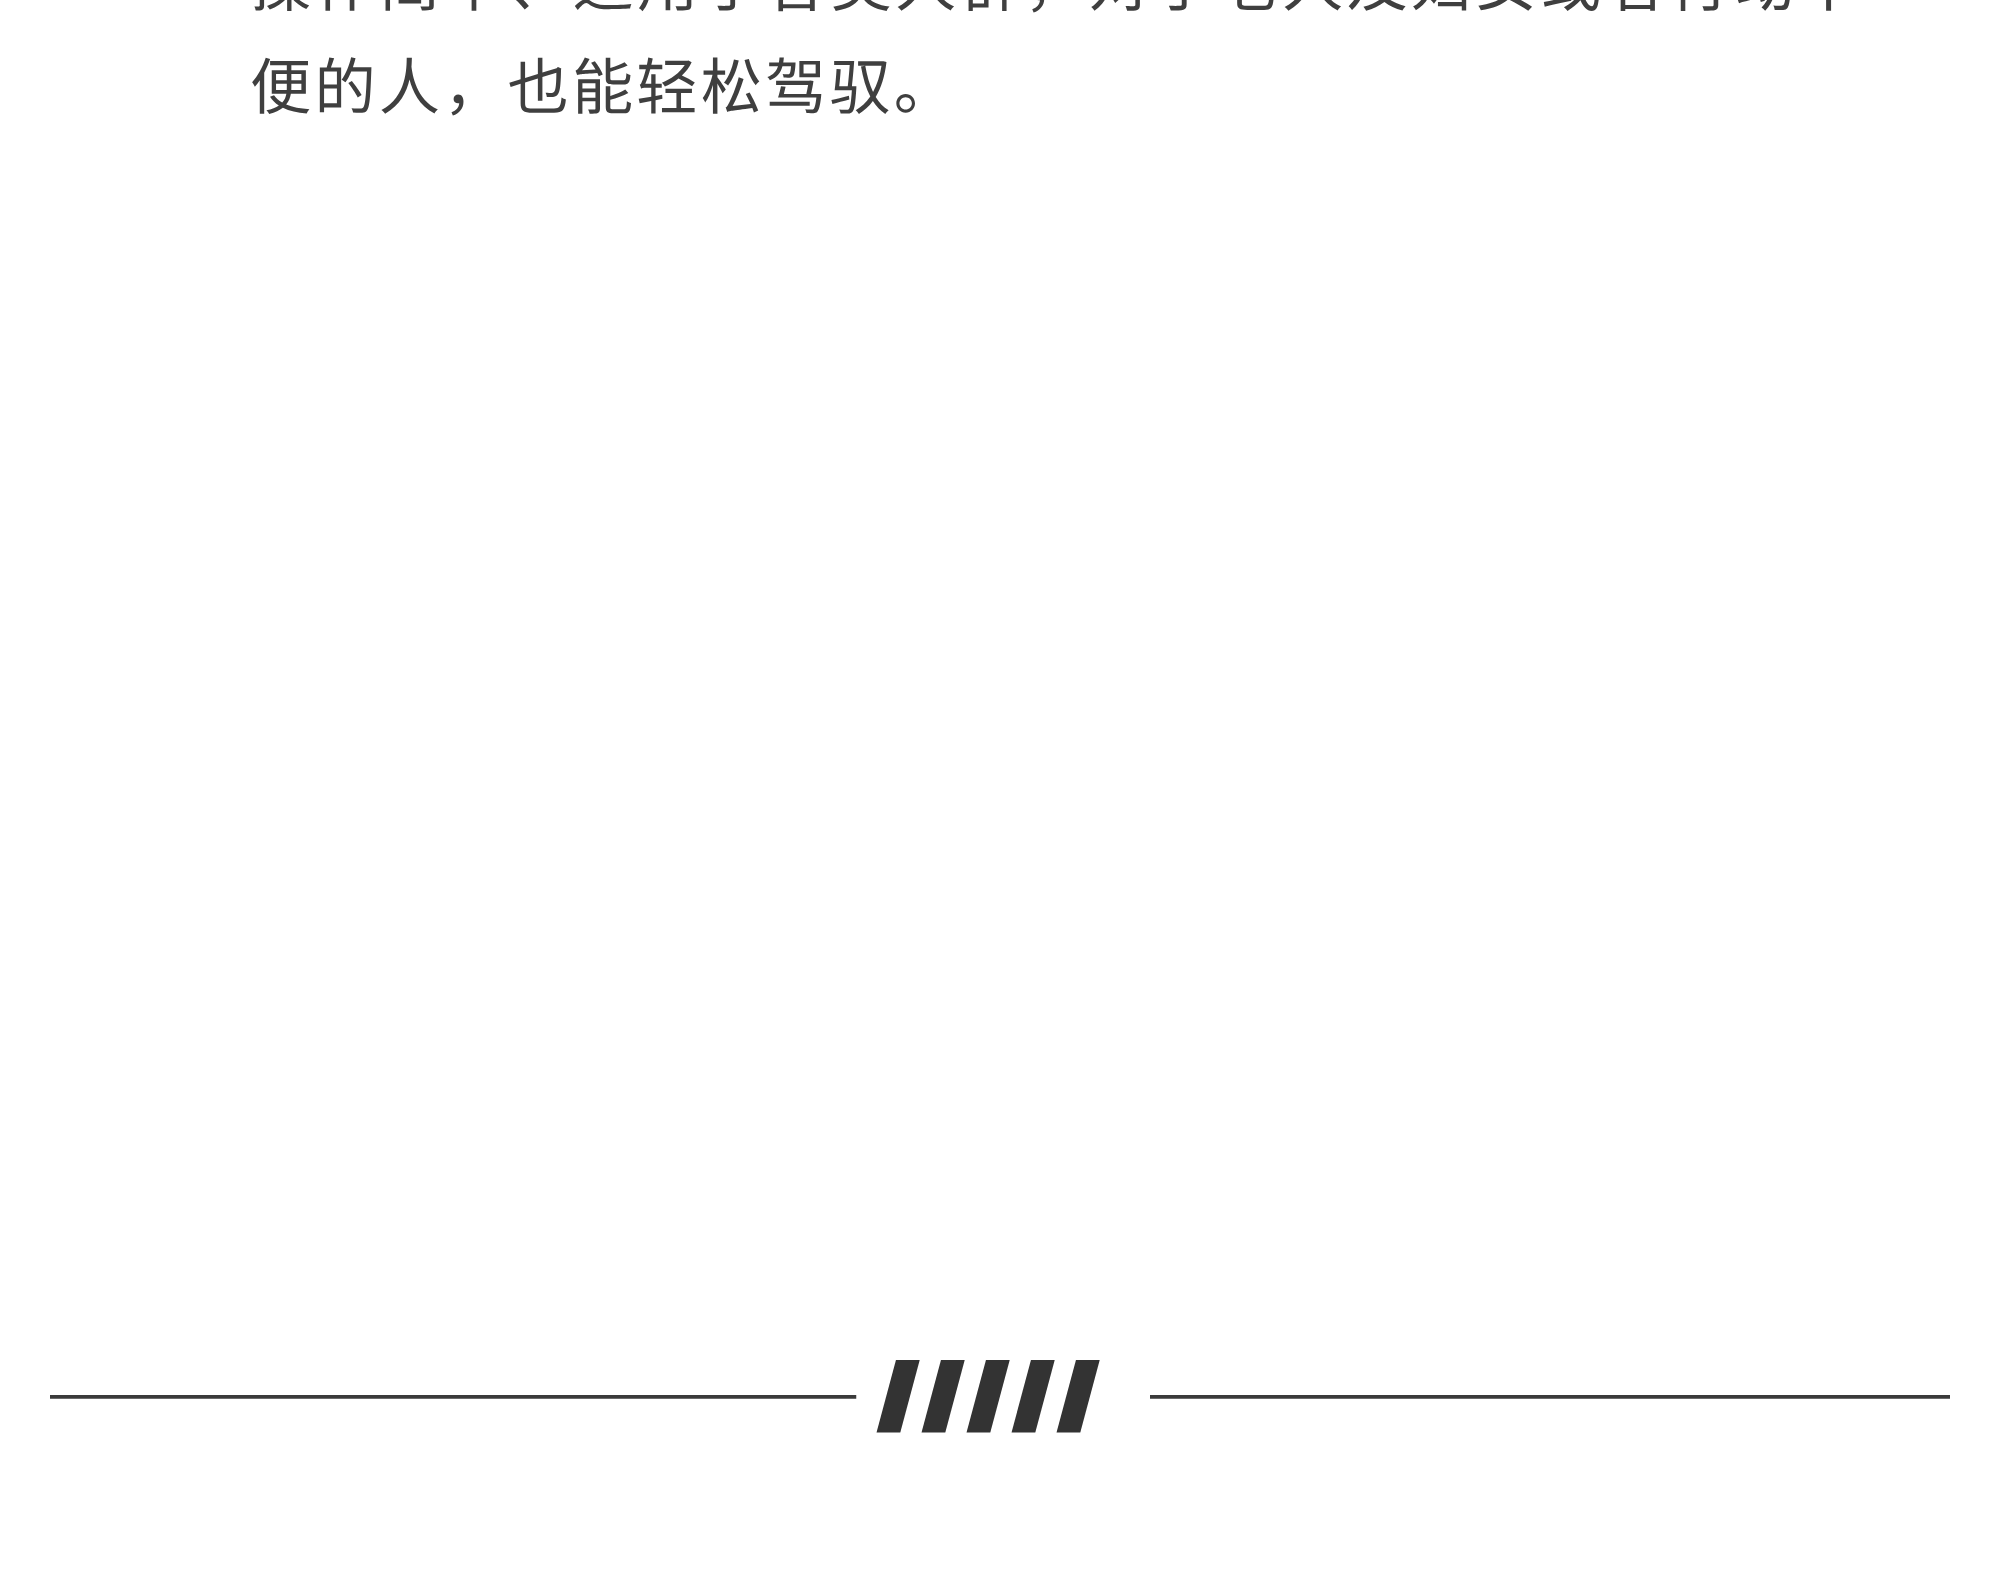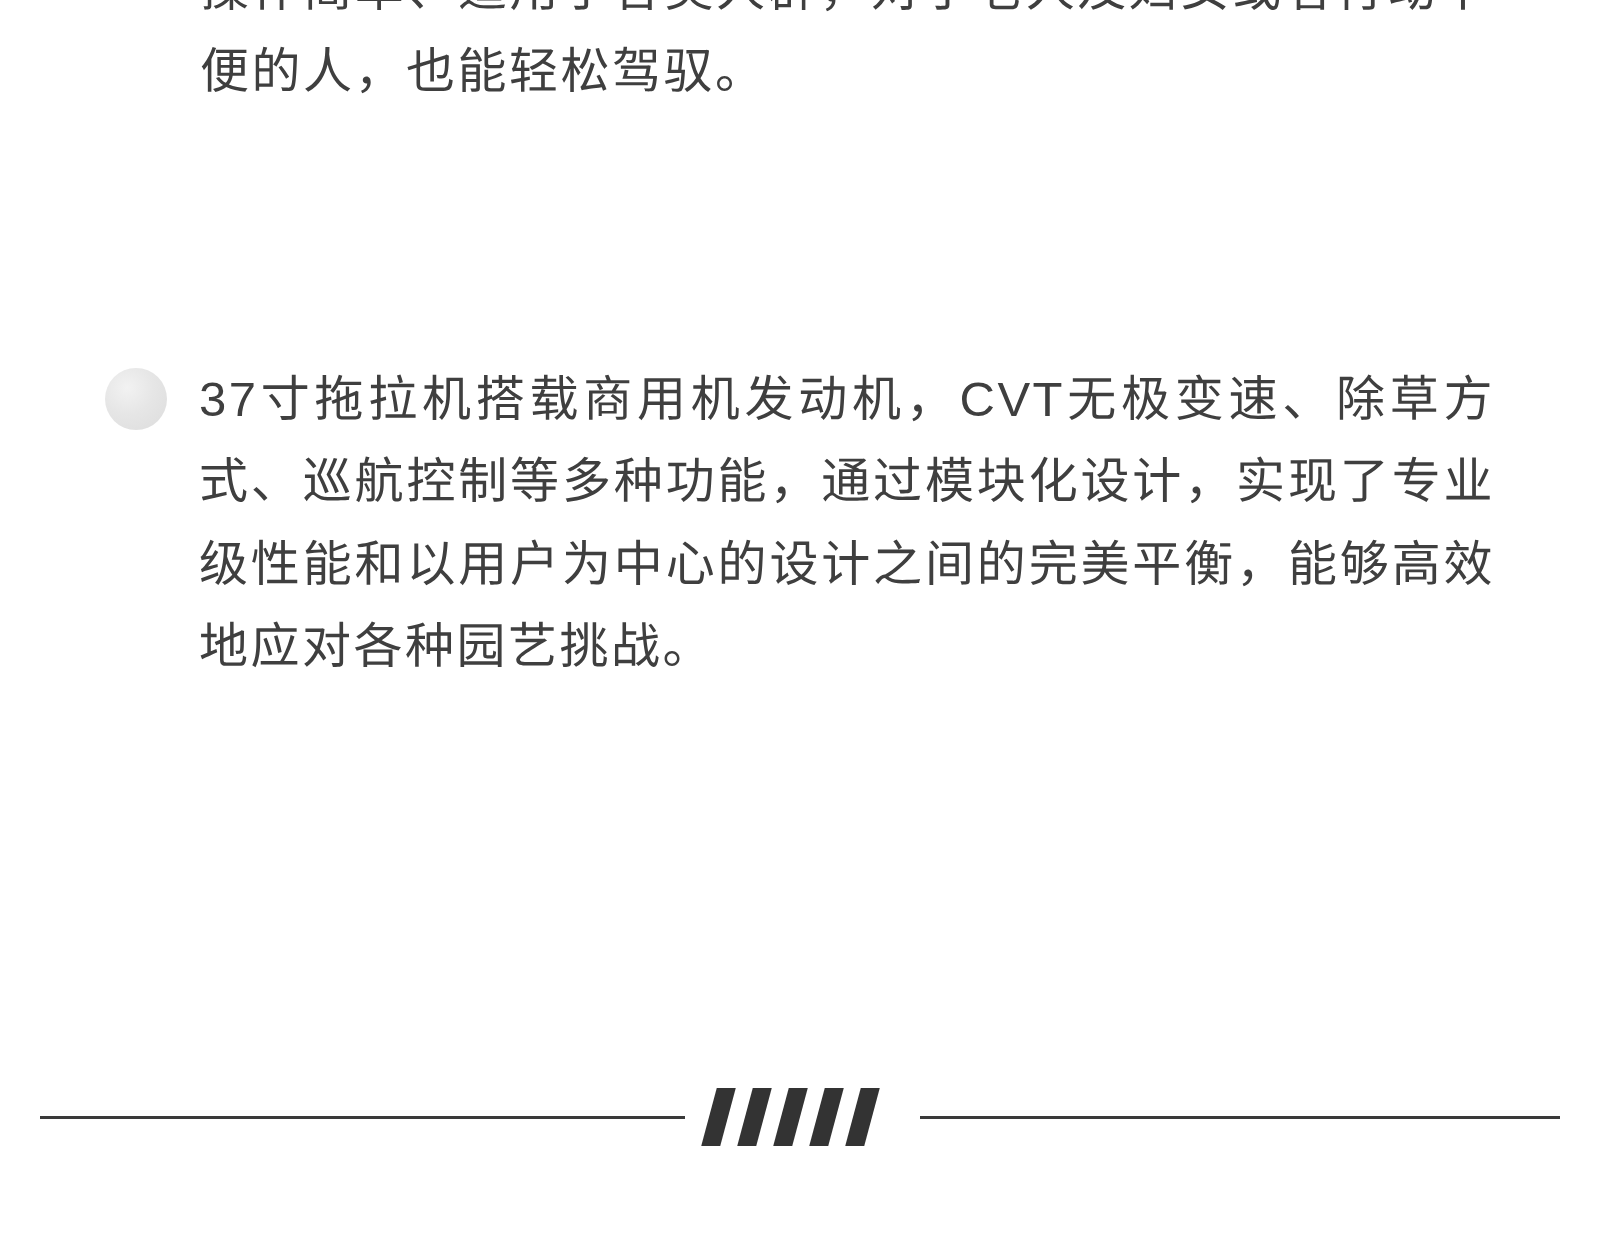--- a/index.html
+++ b/index.html
@@ -118,24 +118,20 @@
 </style>
 </head>
 <body>
 
 <div class="page">
 
   <div class="para-clipped">
     <p>操作简单、适用于各类人群，对于老人及妇女或者行动不便的人，也能轻松驾驭。</p>
   </div>
 
-  <div class="bullet-block">
-    <span class="bullet-dot"></span>
-    <p class="bullet-text">37寸拖拉机搭载商用机发动机，CVT无极变速、除草方式、巡航控制等多种功能，通过模块化设计，实现了专业级性能和以用户为中心的设计之间的完美平衡，能够高效地应对各种园艺挑战。</p>
-  </div>
 
   <div class="divider">
     <span class="rule-left"></span>
     <span class="slashes">
       <span class="slash s1"></span>
       <span class="slash s2"></span>
       <span class="slash s3"></span>
       <span class="slash s4"></span>
       <span class="slash s5"></span>
     </span>

